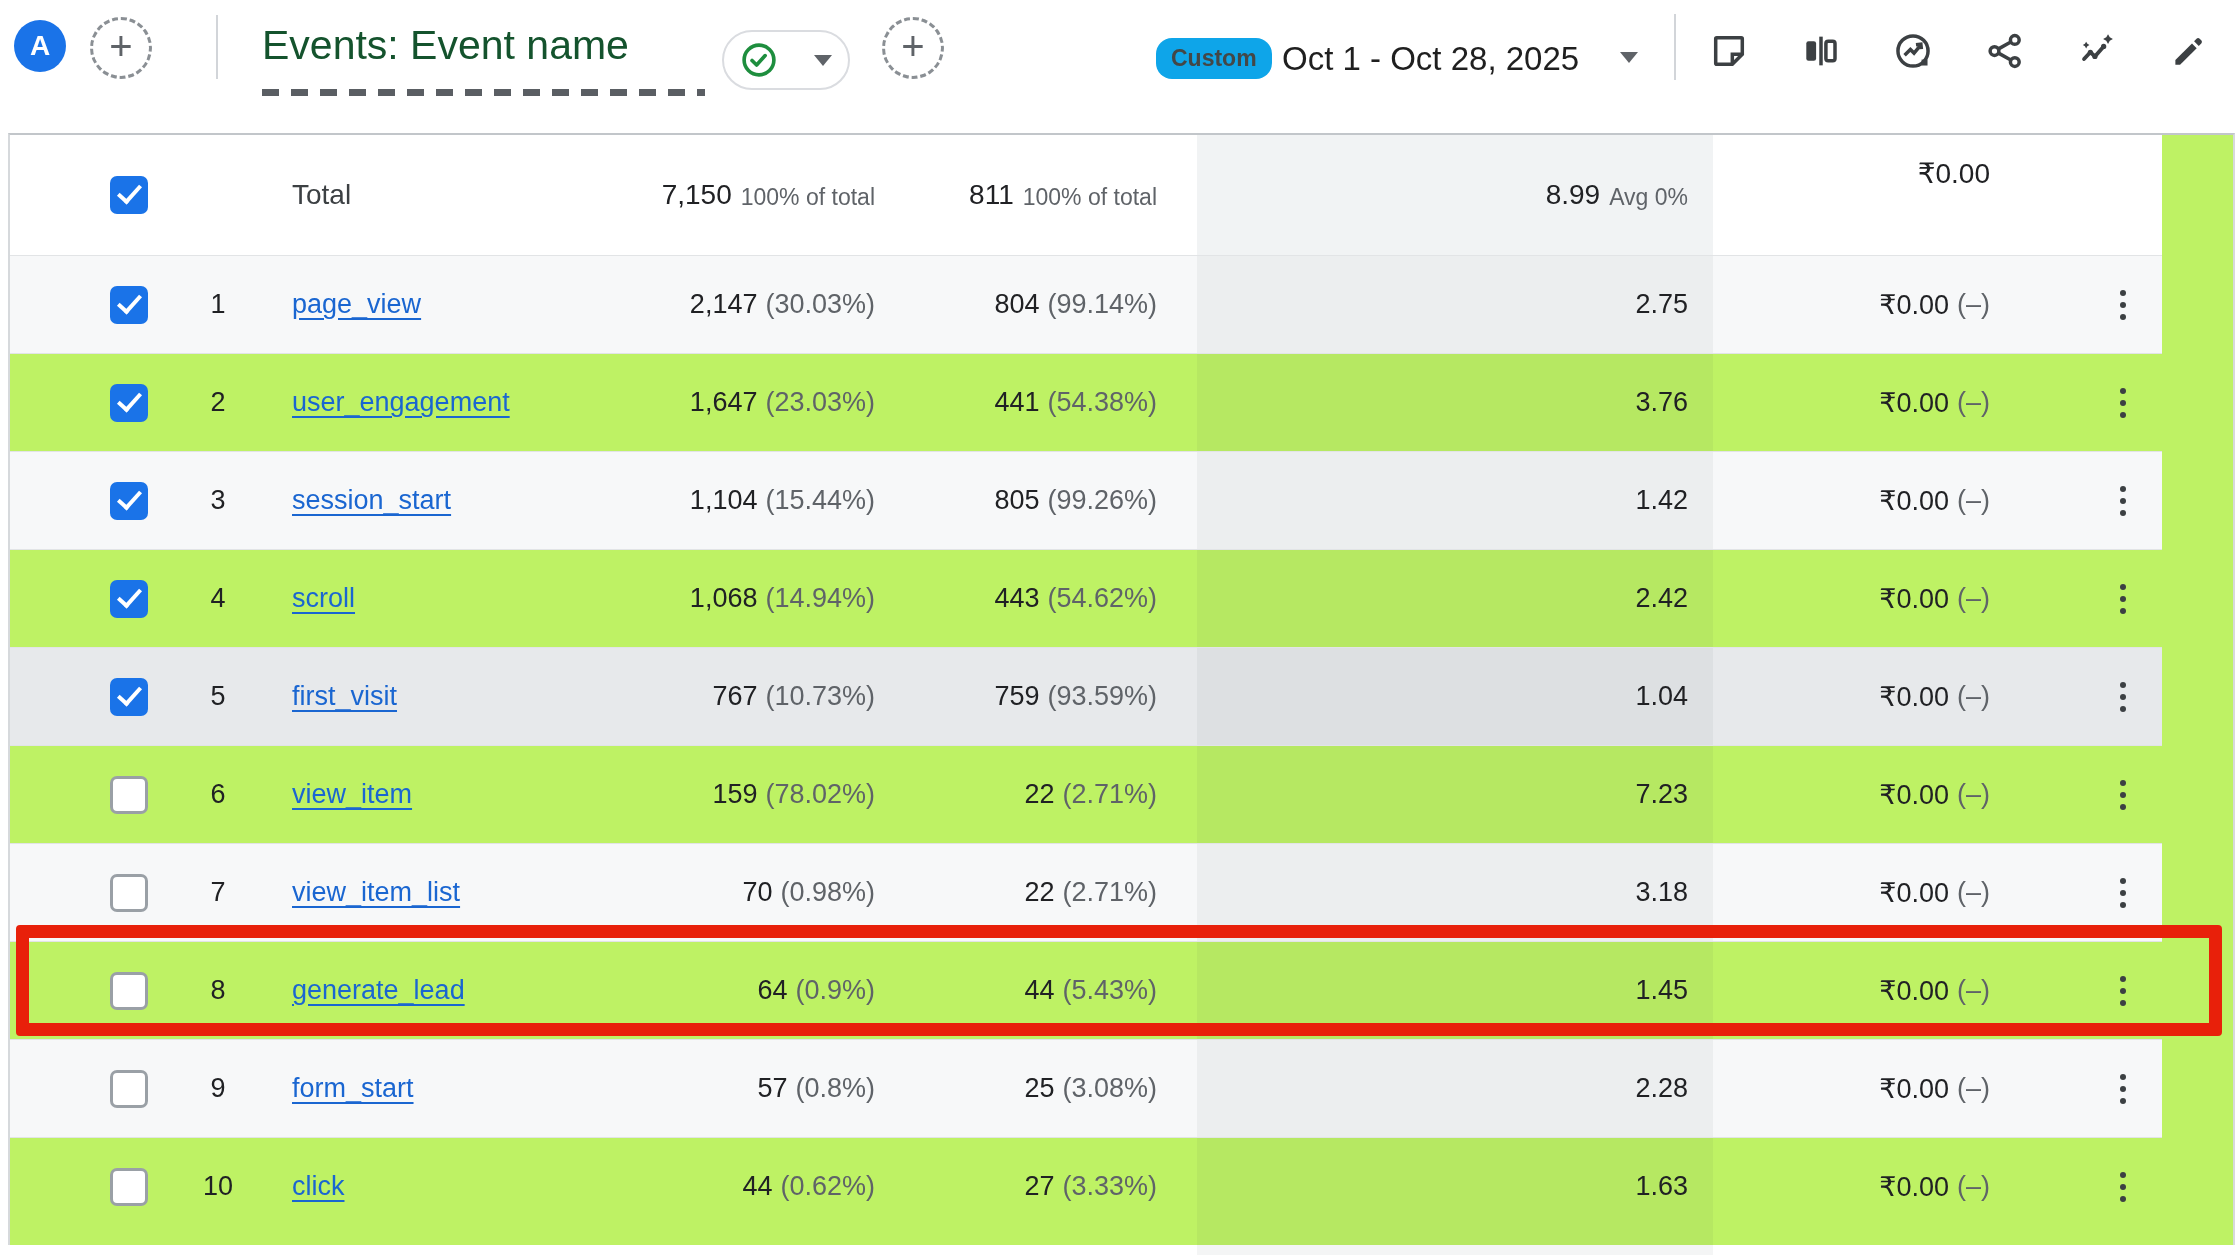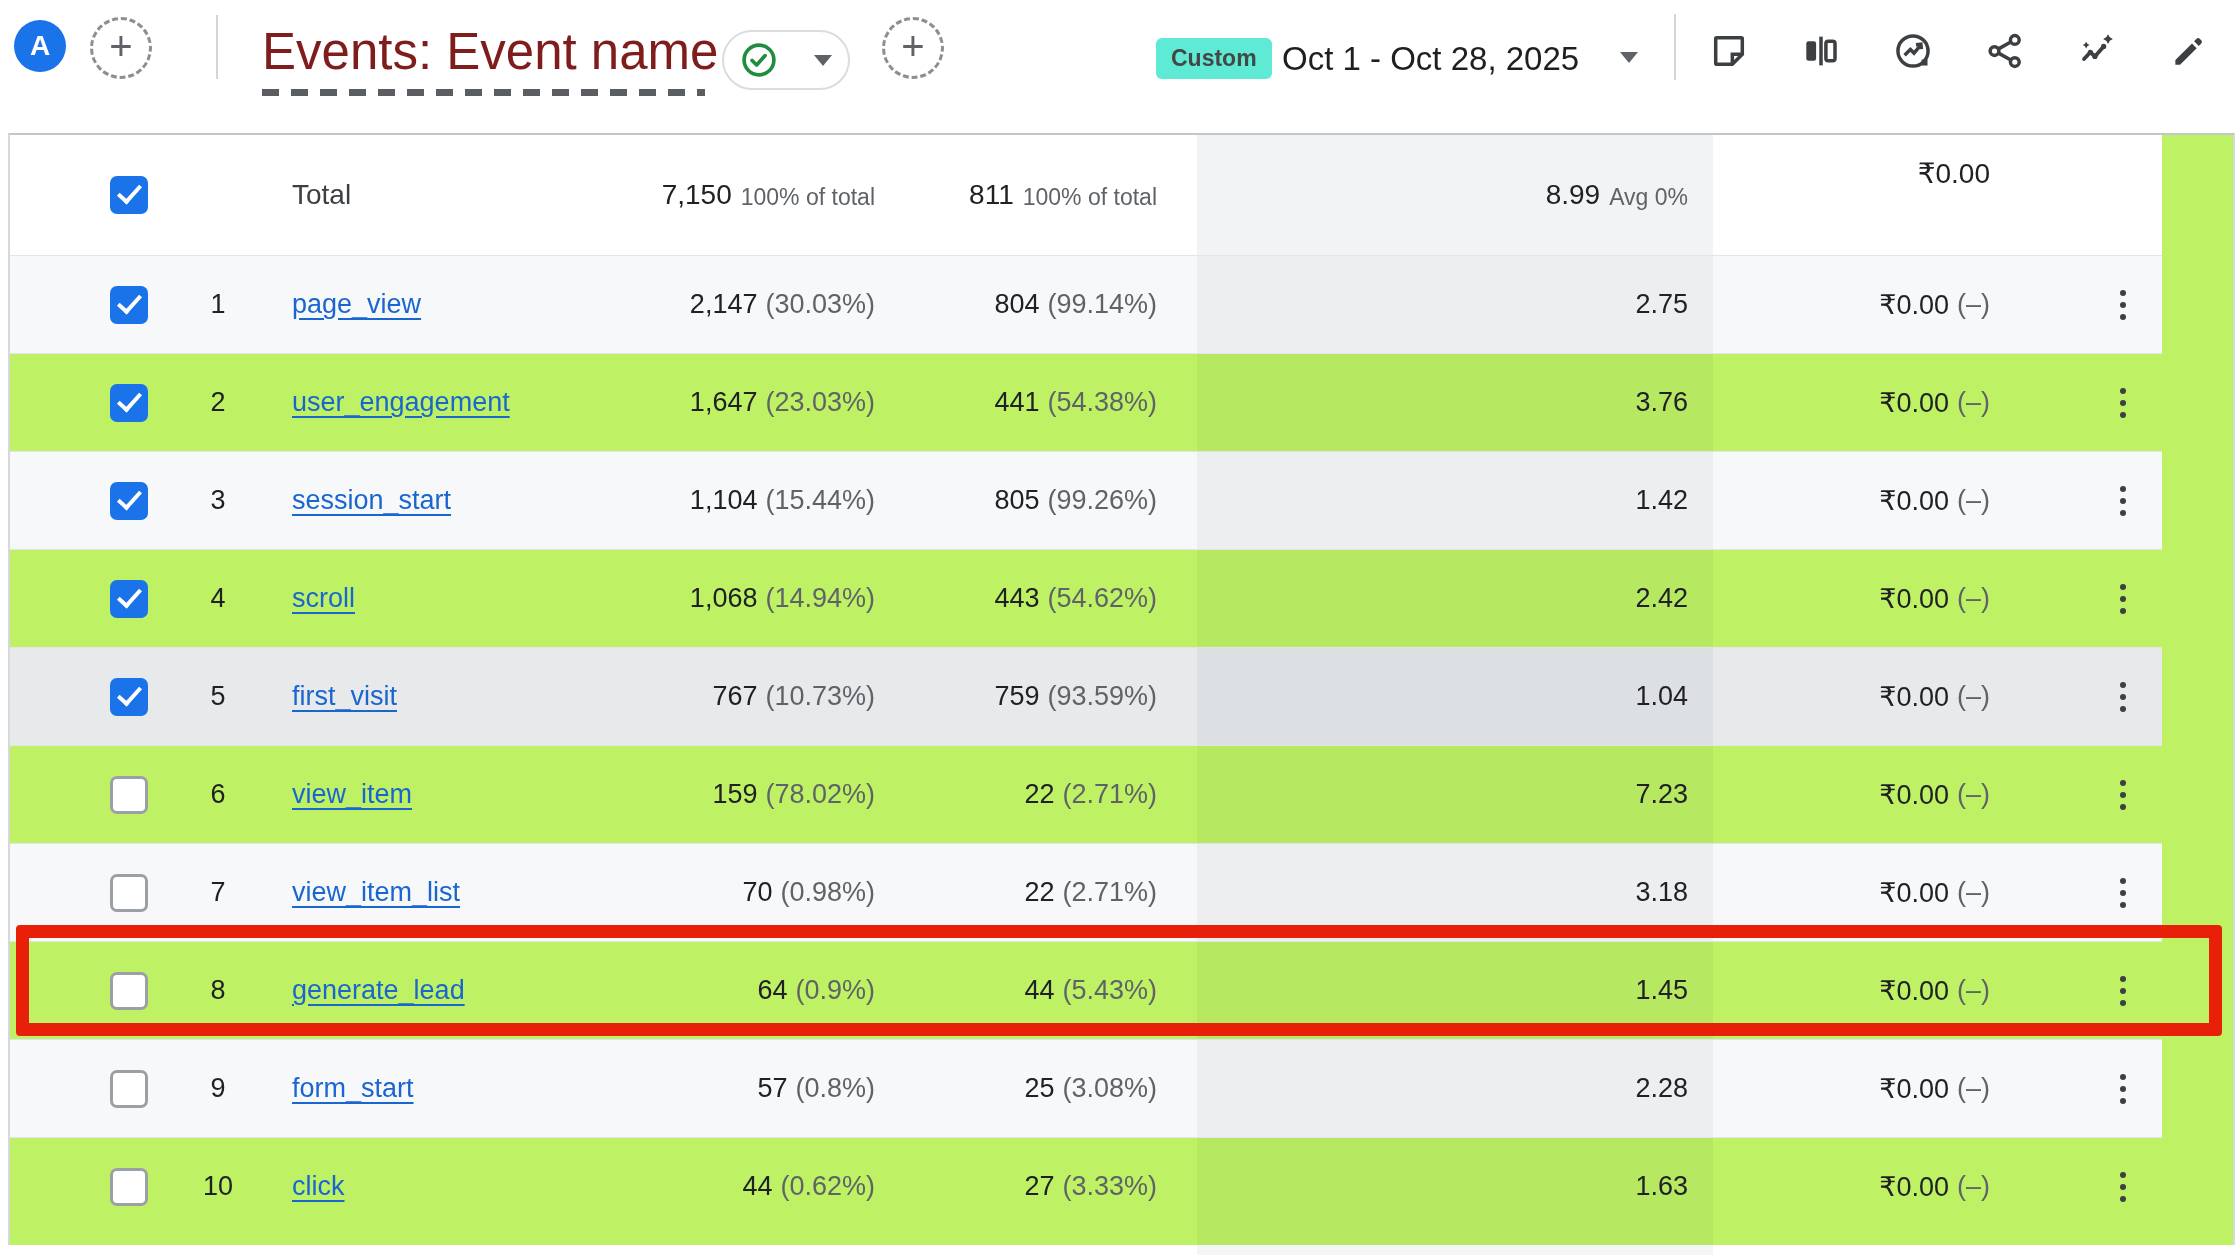--- a/index.html
+++ b/index.html
@@ -12,29 +12,29 @@
           background:#1a73e8;color:#fff;font-size:28px;font-weight:700;
           display:flex;align-items:center;justify-content:center;}
   .dash-circle{position:absolute;width:56px;height:56px;border:3px dashed #8a8f94;border-radius:50%;
                display:flex;align-items:center;justify-content:center;background:#fff;}
   .dash-circle span{font-size:40px;font-weight:300;color:#5f6368;line-height:1;margin-top:-4px;}
   .plus1{left:90px;top:17px;}
   .plus2{left:882px;top:17px;}
   .vdiv{position:absolute;width:2px;background:#d2d5d9;}
   .vdiv1{left:216px;top:15px;height:64px;}
   .vdiv2{left:1674px;top:14px;height:66px;}
-  .report-title{position:absolute;left:262px;top:22px;font-size:51px;color:#7f1d1d;letter-spacing:0;}
+  .report-title{position:absolute;left:262px;top:22px;font-size:41px;color:#14532d;letter-spacing:0;}
   .title-dashes{position:absolute;left:262px;top:89px;width:443px;height:7px;
      background:repeating-linear-gradient(90deg,#5a5e63 0 17px,transparent 17px 29px);}
   .pill{position:absolute;left:722px;top:30px;width:128px;height:60px;border:2px solid #dadce0;
         border-radius:32px;background:#fff;display:flex;align-items:center;padding:0 16px 0 16px;
         box-sizing:border-box;justify-content:space-between;}
   .caret{width:0;height:0;border-left:9px solid transparent;border-right:9px solid transparent;
          border-top:11px solid #5f6368;}
-  .chip{position:absolute;left:1156px;top:38px;background:#5eead4;border-radius:6px;
+  .chip{position:absolute;left:1156px;top:38px;background:#0ea5e9;border-radius:16px;
         padding:7px 15px;font-size:23px;font-weight:700;color:#444746;}
   .date-label{position:absolute;left:1282px;top:40px;font-size:33px;font-weight:500;color:#1f1f1f;}
   .date-caret{position:absolute;left:1620px;top:52px;}
   .toolbar{position:absolute;left:1708px;top:30px;display:flex;gap:50px;}
   .tb-icon{width:42px;height:42px;display:flex;align-items:center;justify-content:center;}
   .tb-icon svg{width:42px;height:42px;}
 
   
   .table-wrap{position:absolute;left:8px;top:133px;width:2223px;height:1110px;
      border-left:2px solid #d6d9dc;border-right:2px solid #d6d9dc;border-top:2px solid #c2c6ca;

